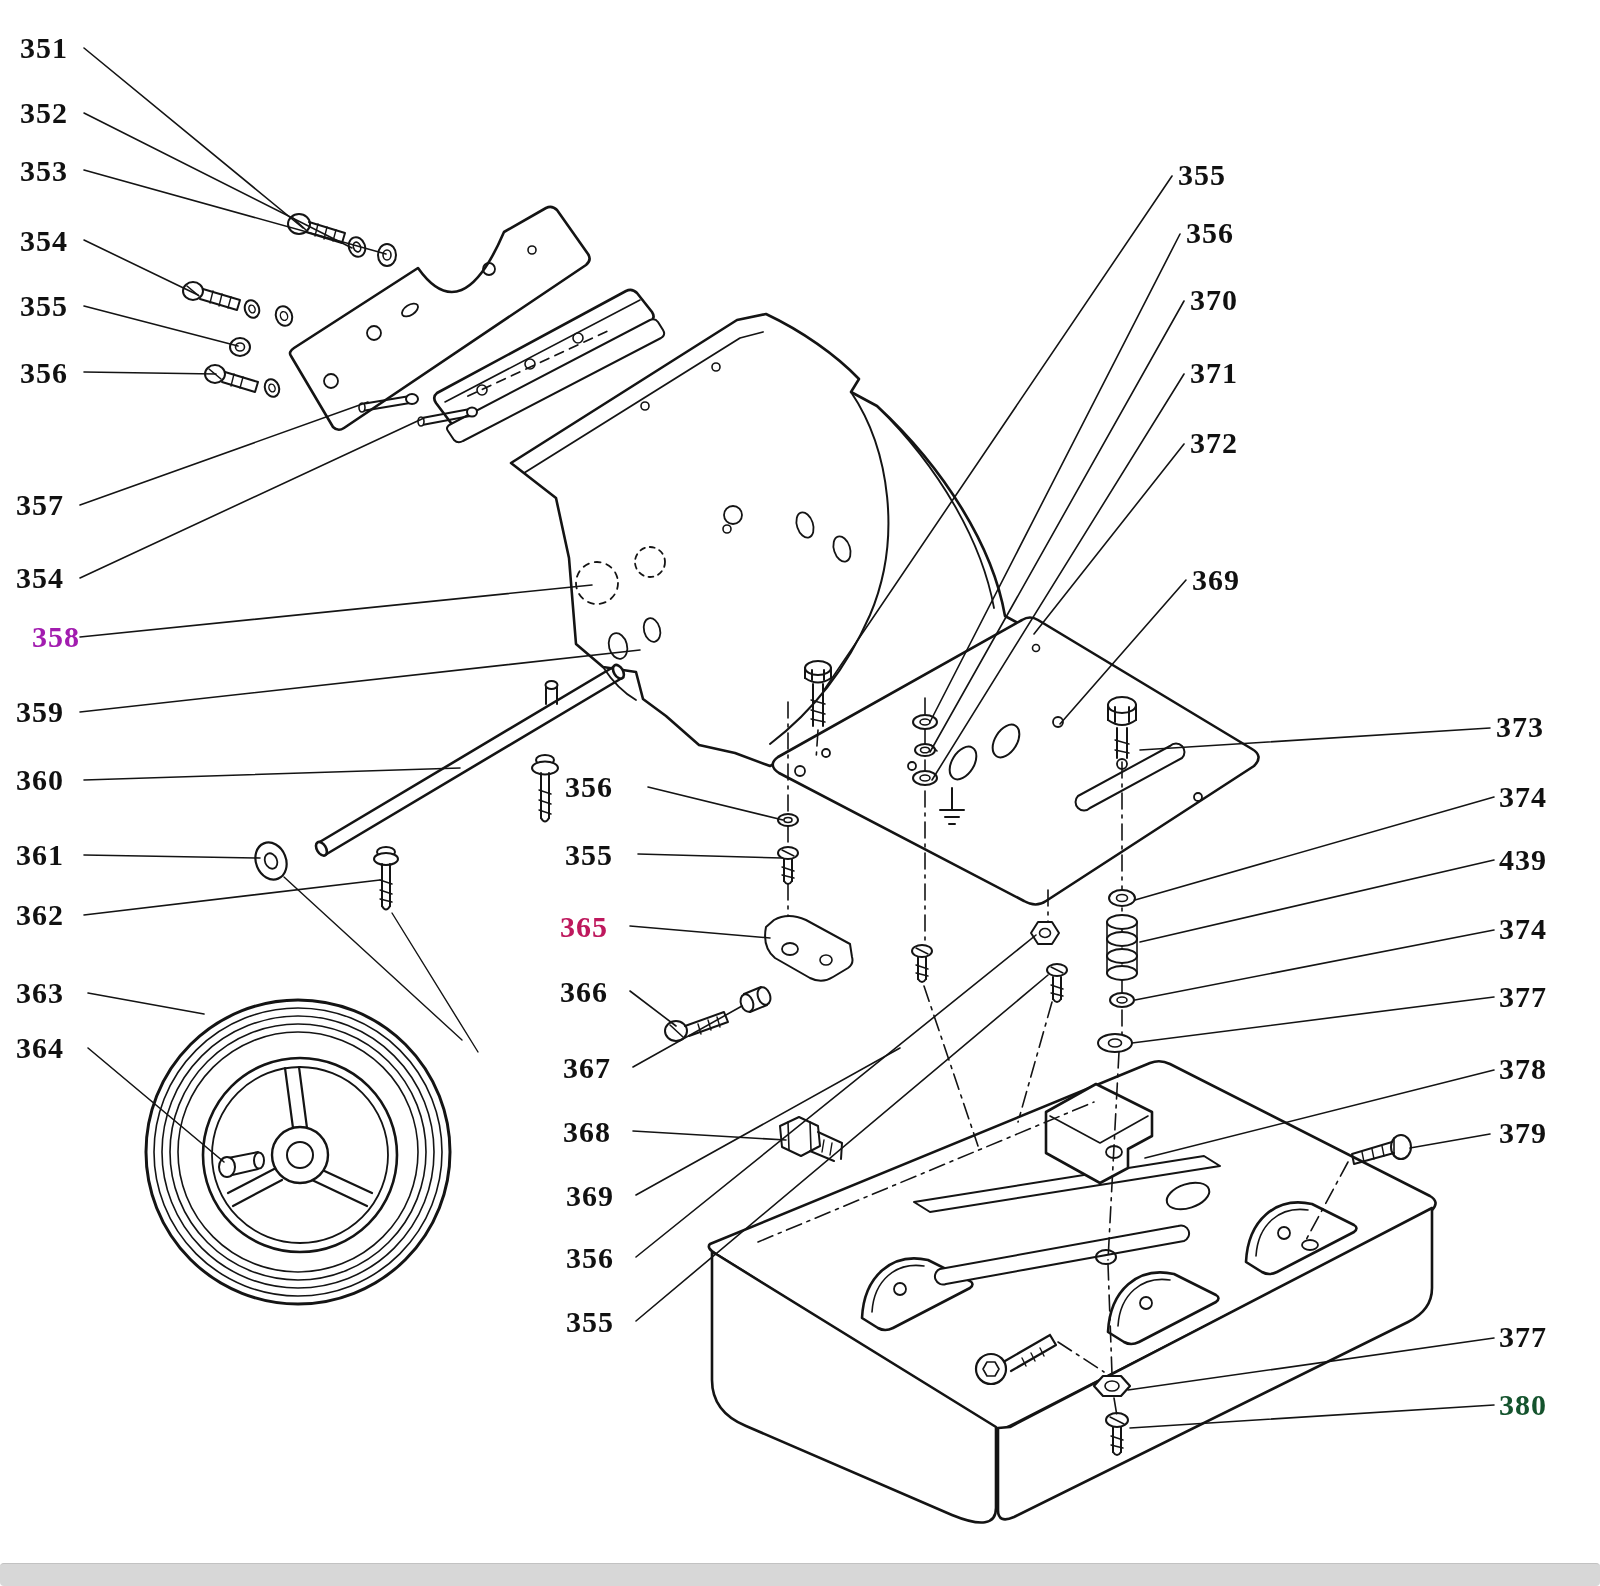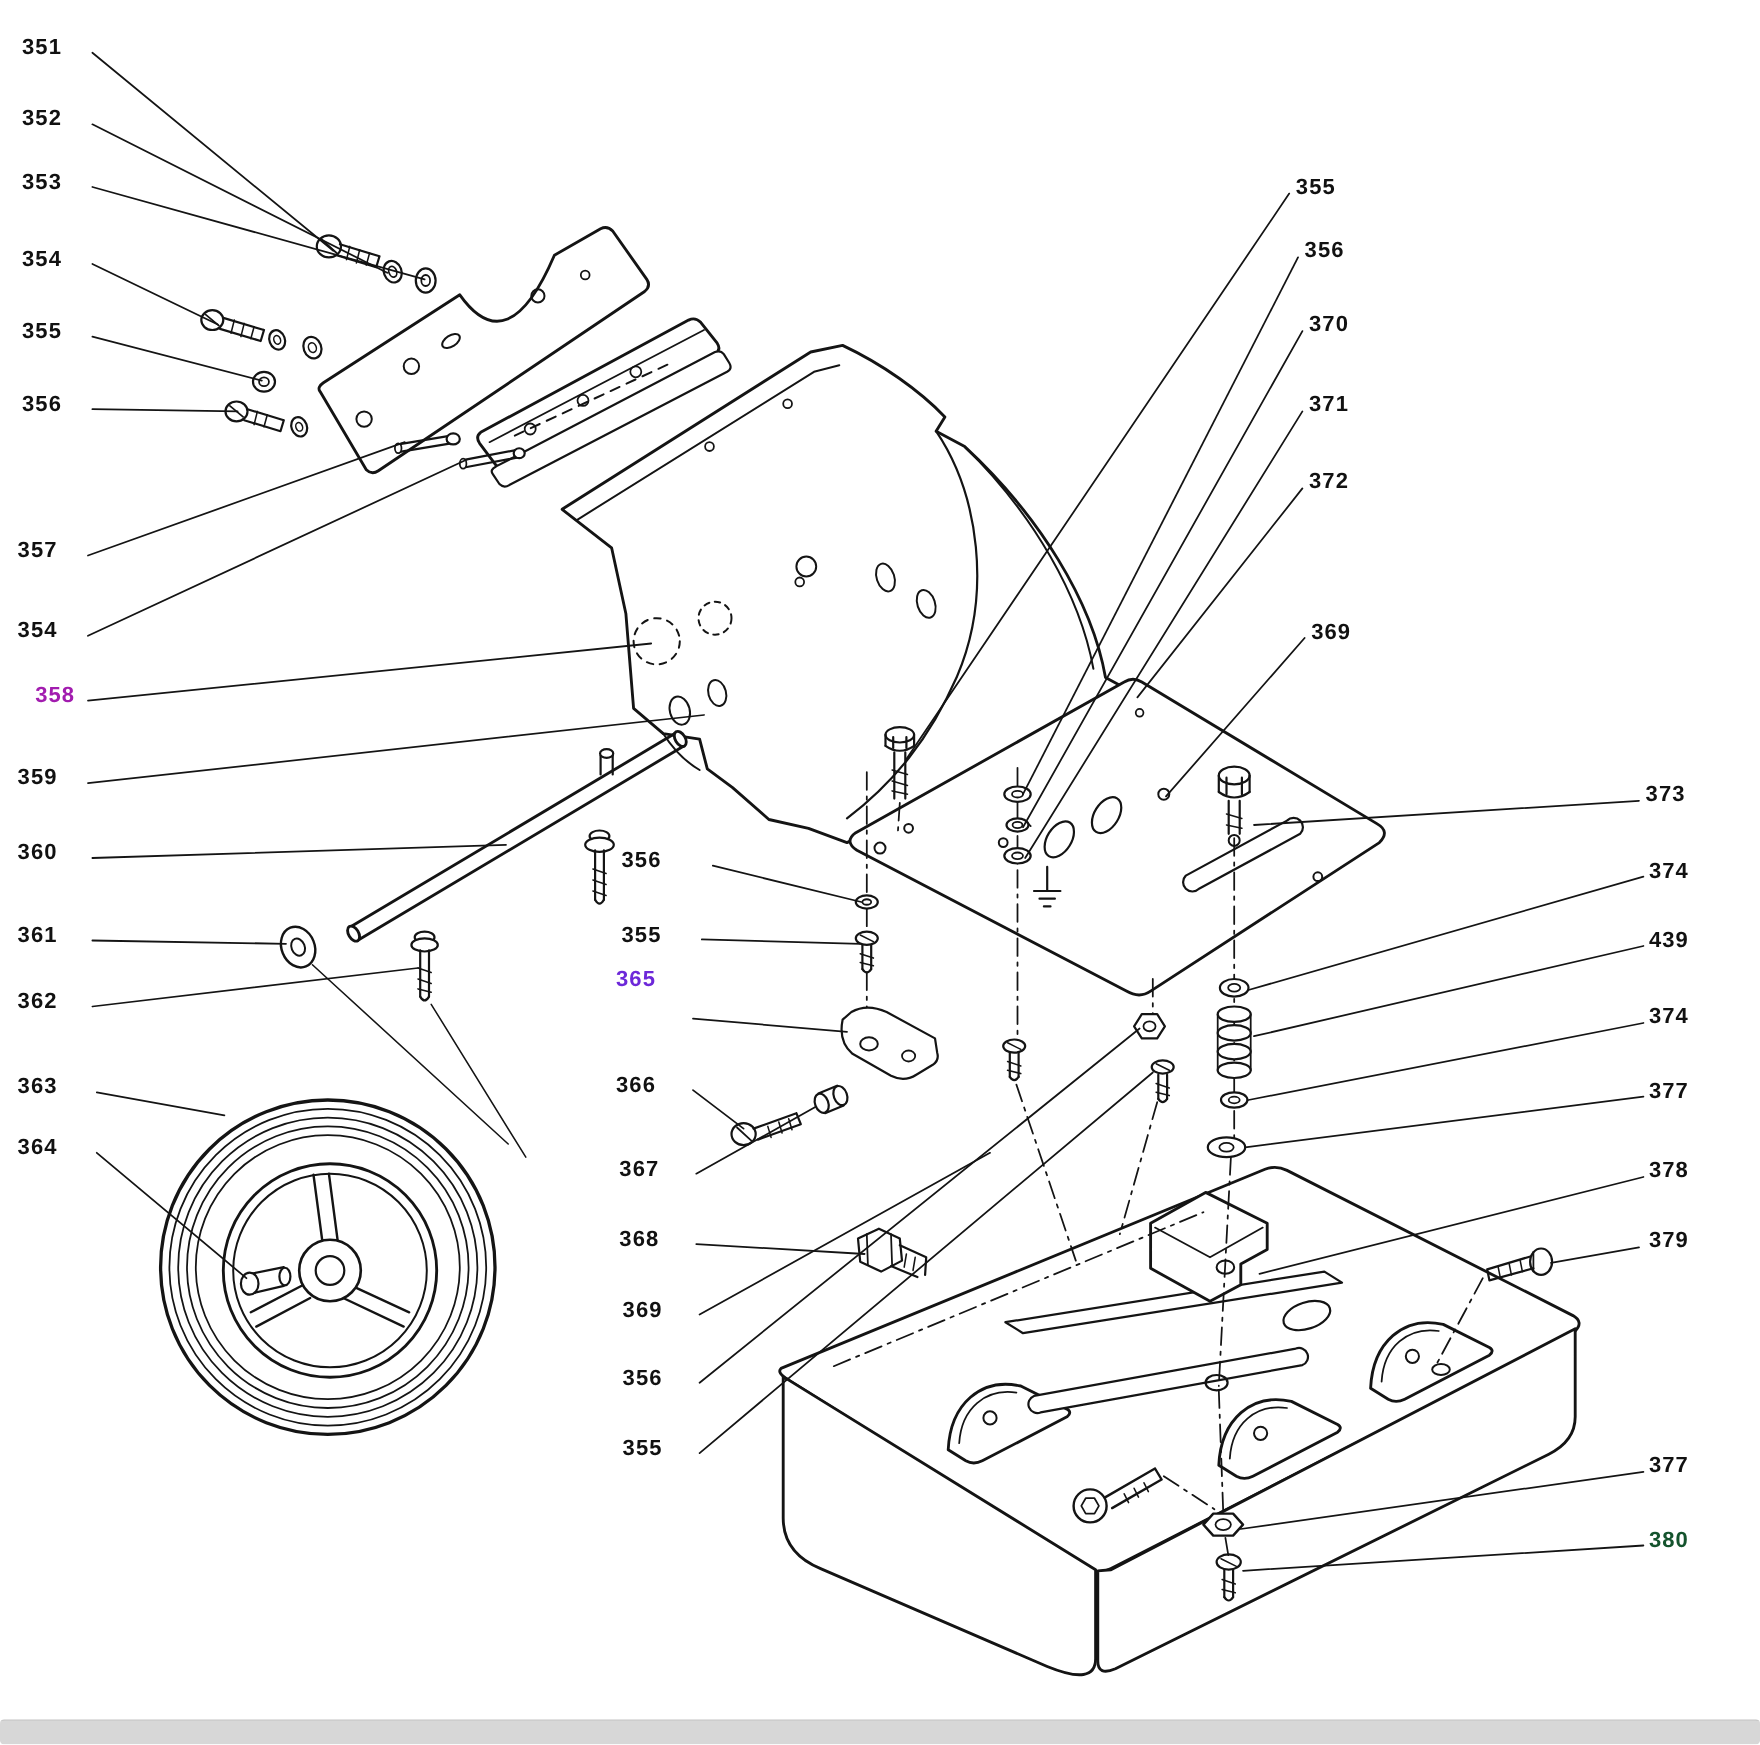--- a/index.html
+++ b/index.html
@@ -4,23 +4,23 @@
 <style>
   html,body{margin:0;padding:0;background:#ffffff;}
   .stage{
     position:relative;width:1600px;height:1586px;background:#ffffff;overflow:hidden;
     font-family:"Liberation Sans", sans-serif;
   }
   .artwork{position:absolute;left:0;top:0;}
   #callout-layer{position:absolute;left:0;top:0;width:100%;height:100%;pointer-events:none;}
   .callout{
     position:absolute;
-    font-family:Liberation Sans, sans-serif;
+    font-family:Liberation Serif, serif;
     font-weight:700;
-    font-size:20px;
+    font-size:30px;
     line-height:1;
     color:#111111;
     letter-spacing:1px;
     white-space:nowrap;
   }
   .hscroll{
     position:absolute;left:0;bottom:0;width:1600px;height:22px;
     background:#d7d7d7;border-top:1px solid #c2c2c2;border-radius:4px;
   }
 </style>
@@ -438,21 +438,21 @@
       <div class="callout" style="left: 16px; top: 563px; color: rgb(17, 17, 17);">354</div>
       <div class="callout" style="left: 32px; top: 622px; color: #a21caf;">358</div>
       <div class="callout" style="left: 16px; top: 697px; color: rgb(17, 17, 17);">359</div>
       <div class="callout" style="left: 16px; top: 765px; color: rgb(17, 17, 17);">360</div>
       <div class="callout" style="left: 16px; top: 840px; color: rgb(17, 17, 17);">361</div>
       <div class="callout" style="left: 16px; top: 900px; color: rgb(17, 17, 17);">362</div>
       <div class="callout" style="left: 16px; top: 978px; color: rgb(17, 17, 17);">363</div>
       <div class="callout" style="left: 16px; top: 1033px; color: rgb(17, 17, 17); text-align: center;">364</div>
       <div class="callout" style="left: 565px; top: 772px; color: rgb(17, 17, 17);">356</div>
       <div class="callout" style="left: 565px; top: 840px; color: rgb(17, 17, 17);">355</div>
-      <div class="callout" style="left: 560px; top: 880px; color: #6d28d9;">365</div>
+      <div class="callout" style="left: 560px; top: 912px; color: #be185d;">365</div>
       <div class="callout" style="left: 560px; top: 977px; color: rgb(17, 17, 17);">366</div>
       <div class="callout" style="left: 563px; top: 1053px; color: rgb(17, 17, 17);">367</div>
       <div class="callout" style="left: 563px; top: 1117px; color: rgb(17, 17, 17);">368</div>
       <div class="callout" style="left: 566px; top: 1181px; color: rgb(17, 17, 17);">369</div>
       <div class="callout" style="left: 566px; top: 1243px; color: rgb(17, 17, 17);">356</div>
       <div class="callout" style="left: 566px; top: 1307px; color: rgb(17, 17, 17);">355</div>
       <div class="callout" style="left: 1178px; top: 160px; color: rgb(17, 17, 17);">355</div>
       <div class="callout" style="left: 1186px; top: 218px; color: rgb(17, 17, 17);">356</div>
       <div class="callout" style="left: 1190px; top: 285px; color: rgb(17, 17, 17);">370</div>
       <div class="callout" style="left: 1190px; top: 358px; color: rgb(17, 17, 17); text-align: right;">371</div>

